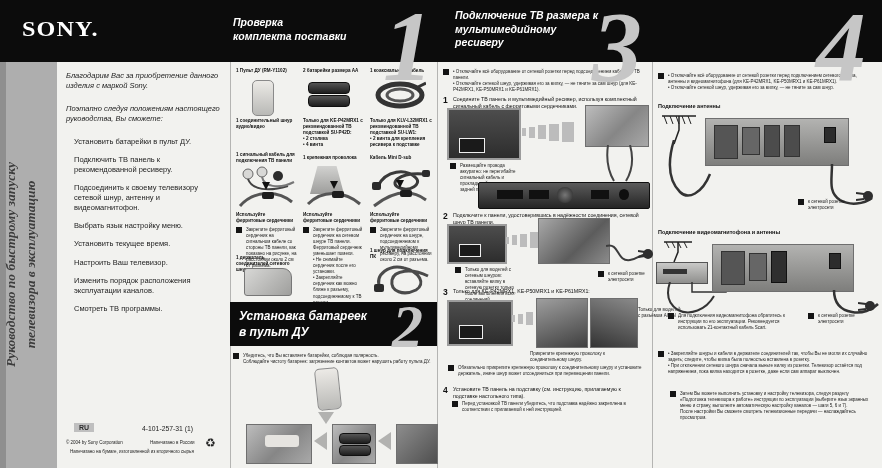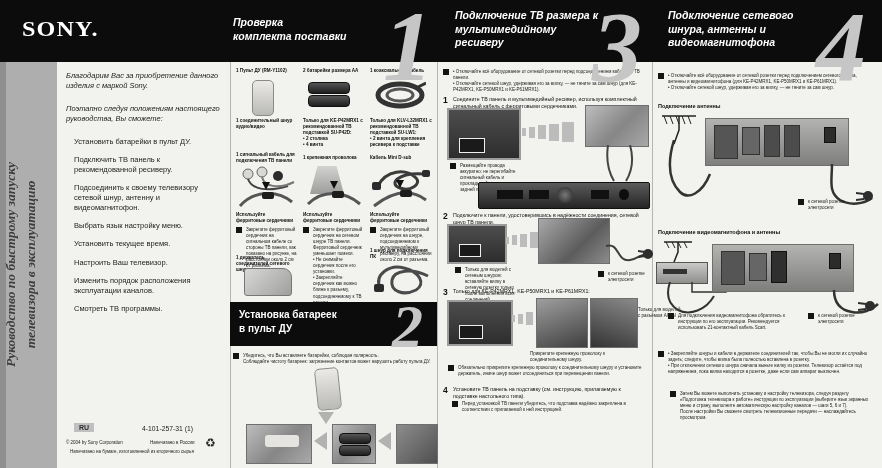--- a/index.html
+++ b/index.html
@@ -43,44 +43,41 @@
   .chain{position:absolute;display:flex;align-items:center;gap:3px;}
   .chain i{display:block;background:#bcbcbc;}
   .recv{position:absolute;background:linear-gradient(180deg,#5b5b5b,#252525);border:1px solid #101010;border-radius:2px;}
   .remote{position:absolute;background:linear-gradient(180deg,#eceae6,#b9b9b6);border:1px solid #8a8a8a;border-radius:5px;}
   .batt{position:absolute;background:linear-gradient(180deg,#555,#1e1e1e);border:1px solid #101010;border-radius:4px;}
   .cone{position:absolute;clip-path:polygon(22% 0,78% 0,100% 100%,0 100%);background:linear-gradient(180deg,#d2d2d0,#9d9d9b);border:0;}
   .holder{position:absolute;background:linear-gradient(135deg,#d8d8d6,#9f9f9d);border:1px solid #777;border-radius:3px 9px 3px 3px;}
   .tril{width:0;height:0;border-top:9px solid transparent;border-bottom:9px solid transparent;border-right:13px solid #b2b2b0;}
   .trid{position:absolute;width:0;height:0;border-left:8px solid transparent;border-right:8px solid transparent;border-top:12px solid #b2b2b0;}
   .sec2{position:absolute;left:230px;top:302px;width:207px;height:44px;background:#0c0c0c;}
-  .sec2 .title{position:absolute;left:9px;top:6px;color:#fff;font-weight:bold;font-size:10px;line-height:1.35;}
+  .sec2 .title{position:absolute;left:9px;top:6px;color:#fff;font-weight:bold;font-style:italic;font-size:12px;line-height:1.35;}
   .ferrite-arrow{position:absolute;width:0;height:0;border-left:4px solid transparent;border-right:4px solid transparent;border-top:8px solid #111;}
   svg{display:block;}
 </style>
 </head>
 <body>
 
 <div class="page">
 
   <div class="hdr"></div>
   <div class="logo">SONY.</div>
 
   <div class="htitle pre" style="left:233px;top:16px;">Проверка
 комплекта поставки</div>
   <div class="bignum" style="left:383px;top:4px;font-size:100px;">1</div>
 
   <div class="htitle pre" style="left:455px;top:9px;">Подключение ТВ размера к
 мультимедийному
 ресиверу</div>
   <div class="bignum" style="left:592px;top:4px;font-size:100px;">3</div>
 
-  <div class="htitle pre" style="left:668px;top:9px;">Подключение сетевого
-шнура, антенны и
-видеомагнитофона</div>
   <div class="bignum" style="left:816px;top:4px;font-size:100px;">4</div>
 
   <div class="sidebar">
     <div class="vtext pre">Руководство по быстрому запуску
 телевизора в эксплуатацию</div>
   </div>
 
   <div class="vline" style="left:230px;"></div>
   <div class="vline" style="left:437px;"></div>
   <div class="vline" style="left:652px;"></div>

